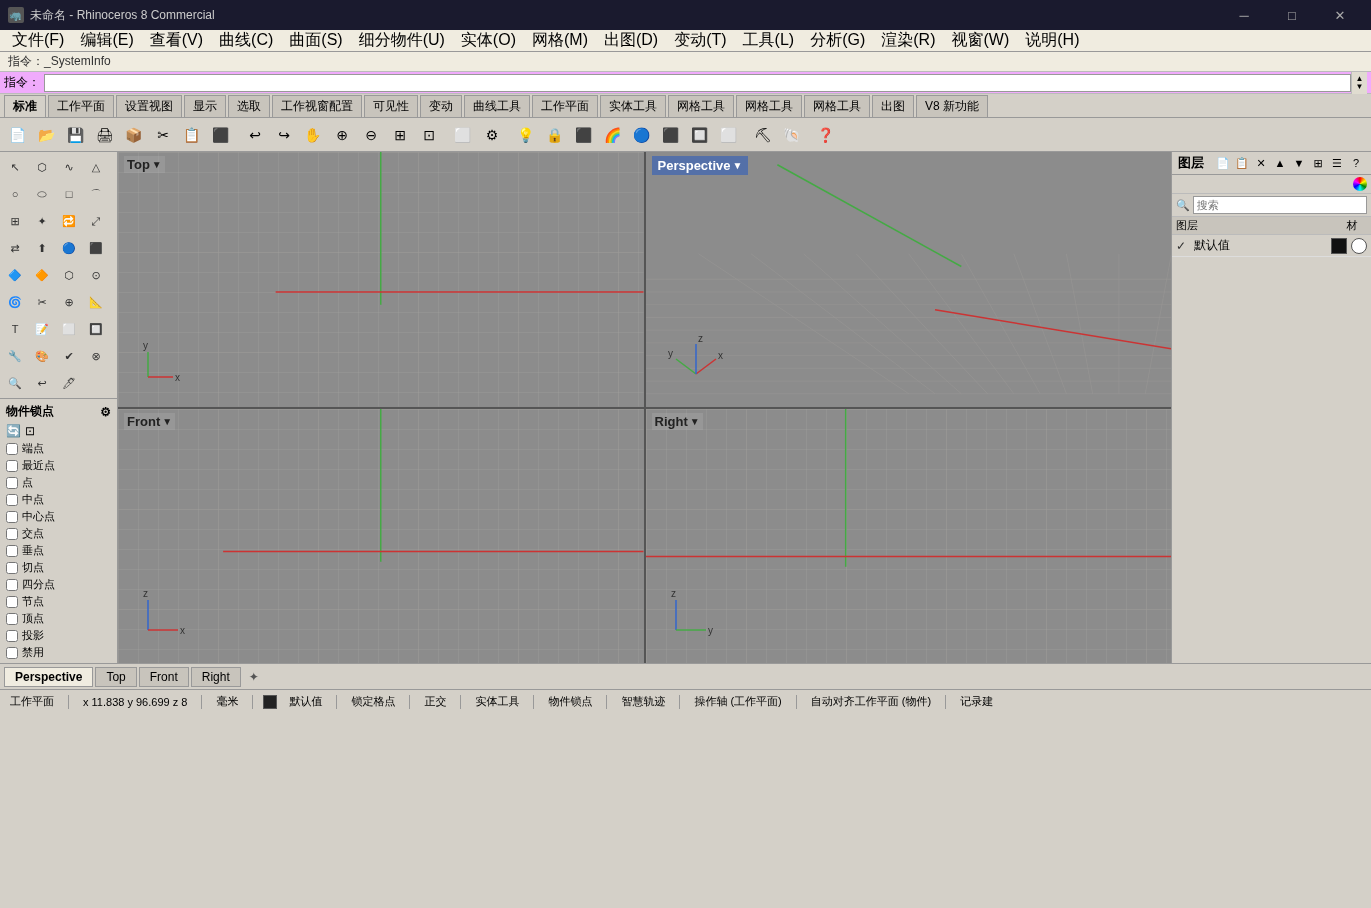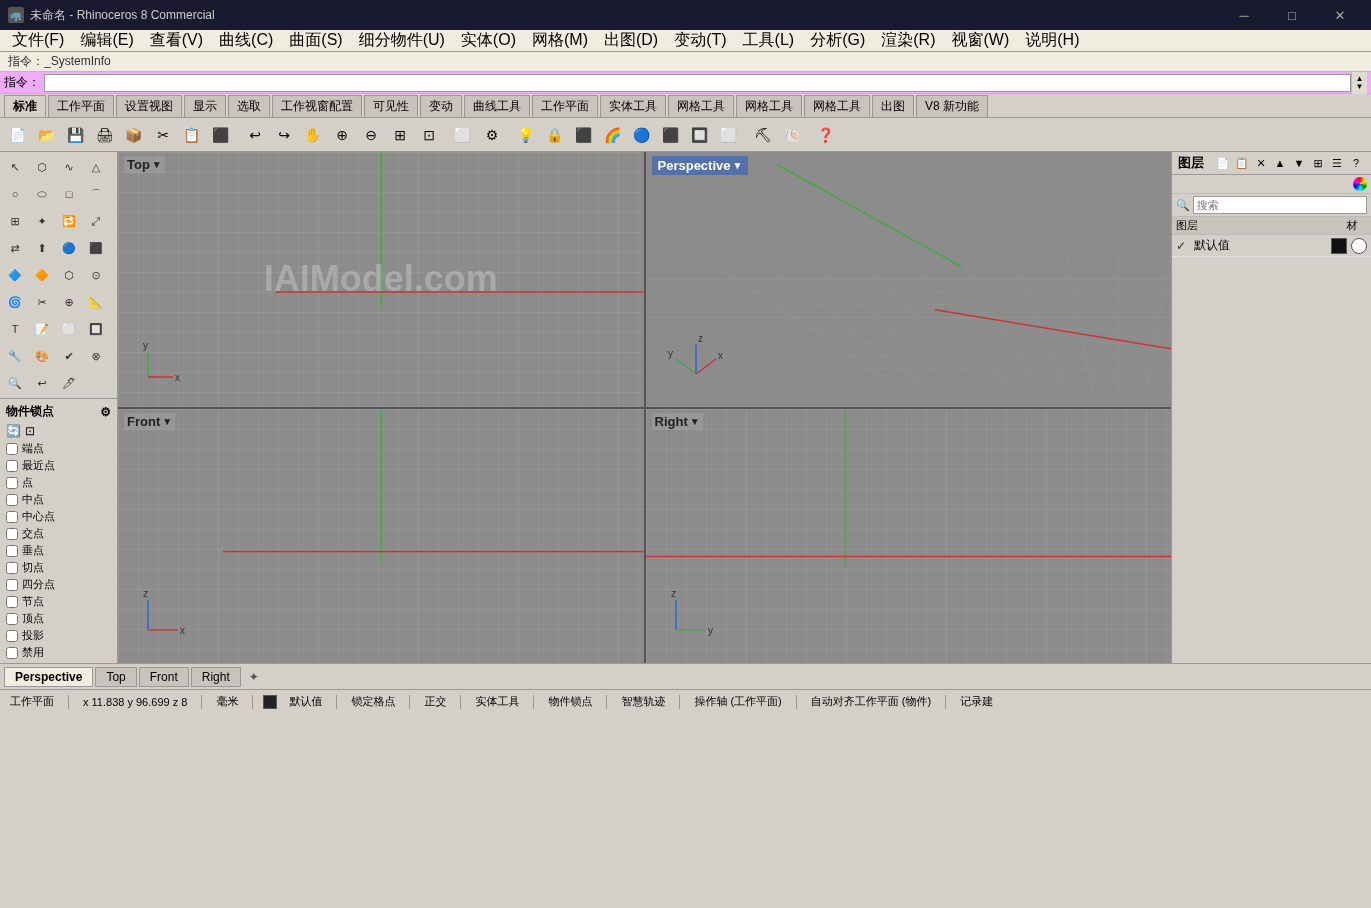--- a/index.html
+++ b/index.html
@@ -322,21 +322,20 @@
           <rect width="100%" height="100%" fill="url(#grid1)"></rect>
 
           <line x1="50%" y1="0" x2="50%" y2="60%" stroke="#44aa44" stroke-width="1.5"></line>
 
           <line x1="30%" y1="55%" x2="100%" y2="55%" stroke="#cc3333" stroke-width="1.5"></line>
         </svg>
         <div class="viewport-label">
           <span>Top</span>
           <span class="dropdown-arrow">▼</span>
         </div>
-        <div class="watermark">IAIModel.com</div>
         
         <div class="axes" style="bottom:20px;left:20px;">
           <svg width="50" height="50">
             <line x1="10" y1="40" x2="10" y2="15" stroke="#44aa44" stroke-width="1.5"></line>
             <text x="5" y="12" font-size="10" fill="#333">y</text>
             <line x1="10" y1="40" x2="35" y2="40" stroke="#cc3333" stroke-width="1.5"></line>
             <text x="37" y="44" font-size="10" fill="#333">x</text>
           </svg>
         </div>
       </div>

